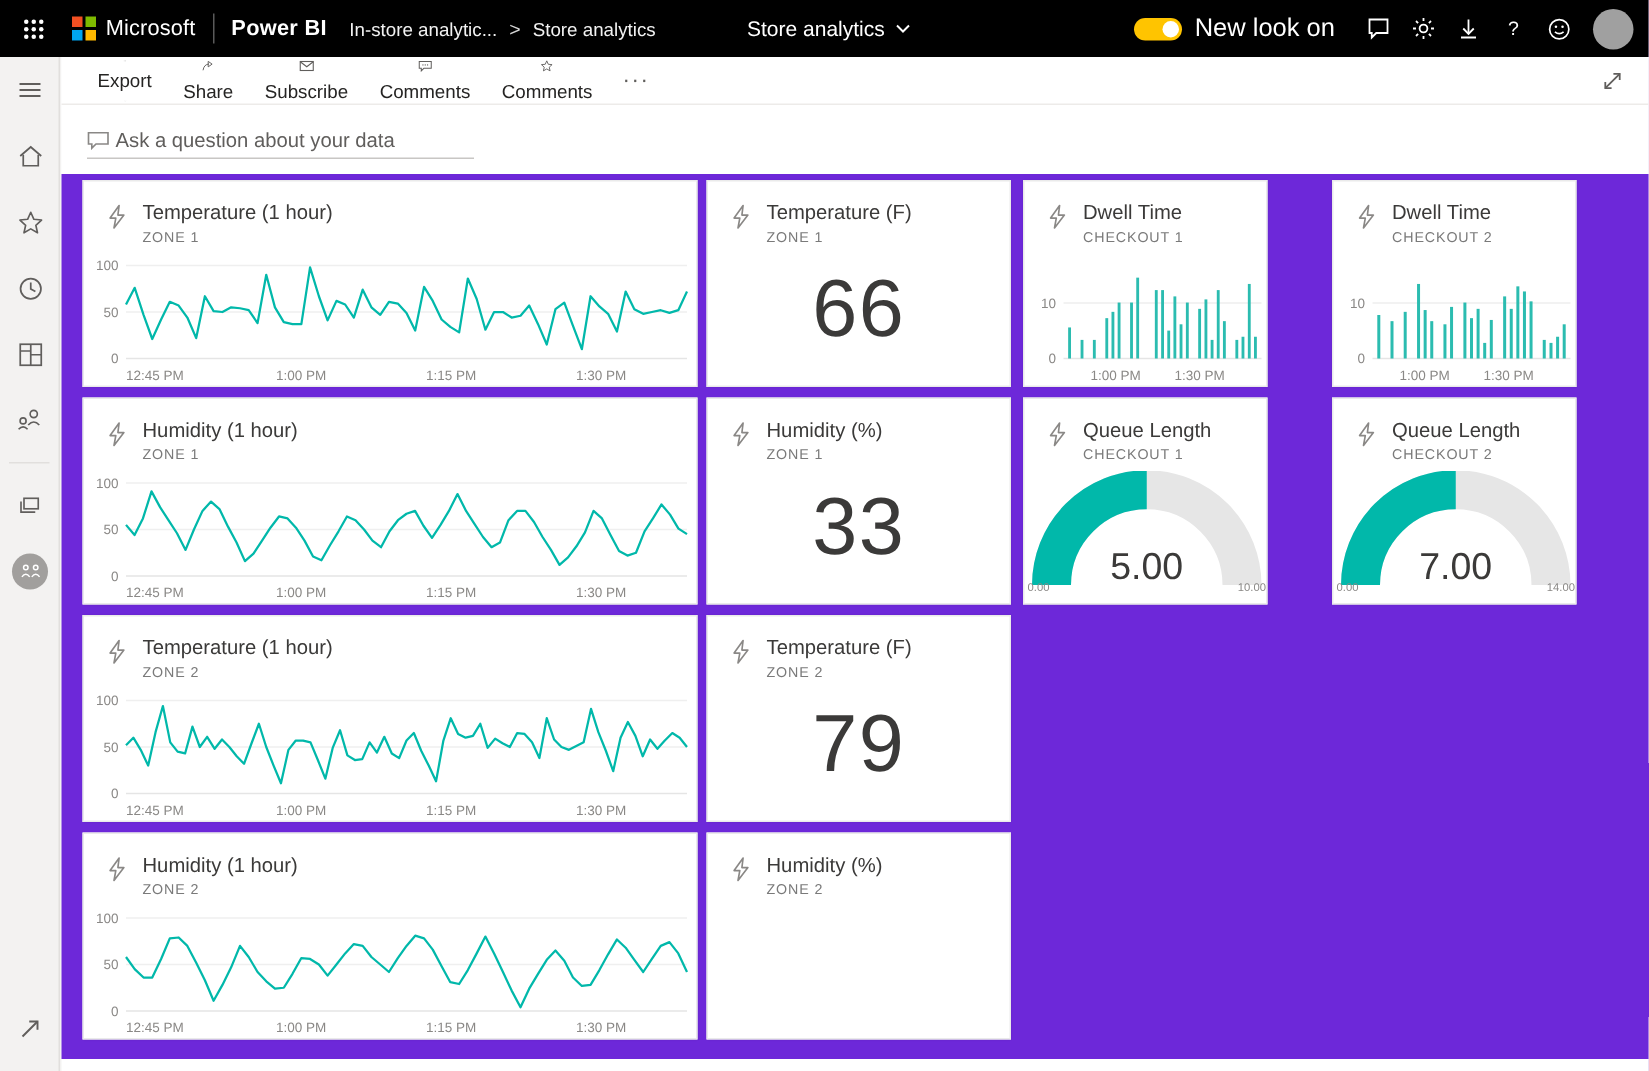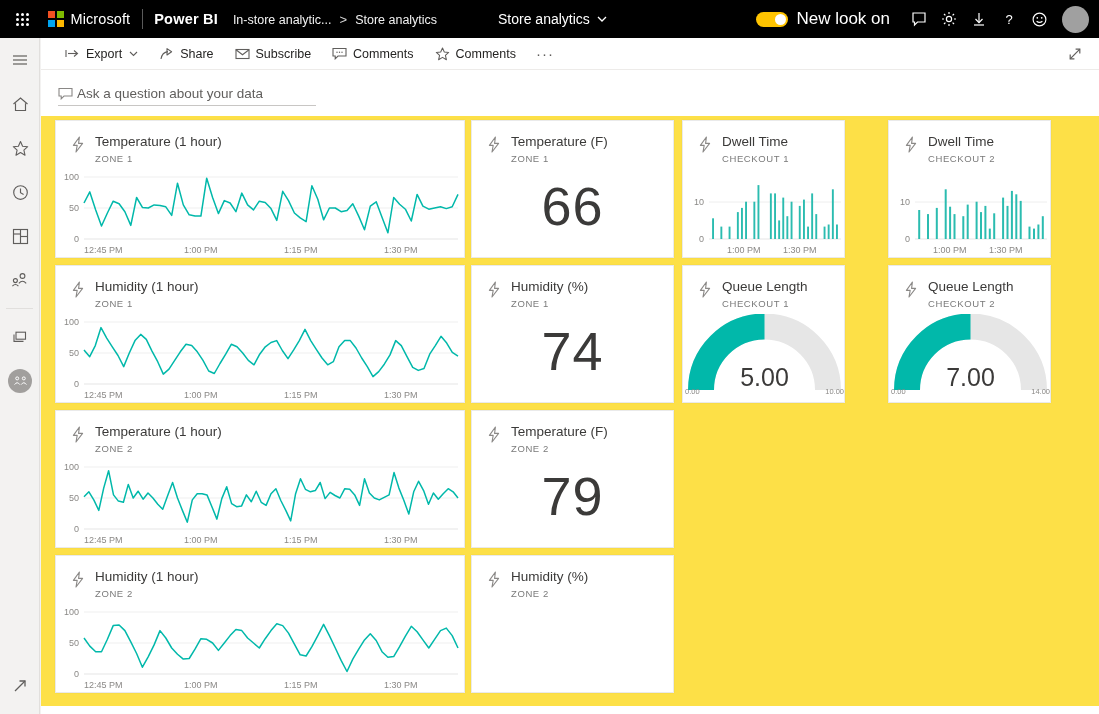--- a/index.html
+++ b/index.html
@@ -65,34 +65,34 @@
   
   .content { position: absolute; left: 41px; top: 38px; width: 1058px; height: 676px; background: #ffffff; }
 
   .cmdbar {
     height: 32px; display: flex; align-items: center;
     padding-left: 14px; gap: 1px;
     border-bottom: 1px solid #edebe9;
     background: #ffffff;
   }
   .cmd { display: flex; align-items: center; gap: 6px; padding: 0 10px; height: 28px;
-         font-size: 12.5px; color: #252423; cursor: pointer; }
+         font-size: 12.5px; color: #252423; cursor: pointer; flex-direction: column; }
   .cmd .caret { font-size: 8px; color: #605e5c; margin-left: 1px; }
   .cmd-ellipsis { padding: 0 9px; font-size: 15px; color: #605e5c; cursor: pointer; letter-spacing: 1px; line-height: 10px; }
   .cmd-right { margin-left: auto; display: flex; align-items: center; padding-right: 10px; }
   .fullscreen-btn { width: 28px; height: 28px; display: flex; align-items: center; justify-content: center; cursor: pointer; color: #605e5c; }
 
   
   .qna { padding: 16px 0 10px 17px; background: #ffffff; }
   .qna-inner { display: inline-flex; align-items: center; gap: 4px;
     border-bottom: 1px solid #c8c6c4; padding-bottom: 4px; width: 258px; }
   .qna-text { font-size: 13.5px; color: #605e5c; }
 
   
-  .canvas { position: relative; height: 590px; background: #fde047; }
+  .canvas { position: relative; height: 590px; background: #6d28d9; }
   .tile {
     position: absolute; background: #ffffff;
     border: 1px solid #eaeaea;
     box-shadow: 0 0.3px 1.2px rgba(0,0,0,0.09);
   }
   .tile-head { display: flex; gap: 9px; padding: 13px 0 0 14px; align-items: flex-start; }
   .bolt { flex: none; margin-top: 2px; }
   .tile-title { font-size: 13.5px; color: #3b3a39; line-height: 1.25; }
   .tile-sub { font-size: 9.5px; color: #7a7a7a; letter-spacing: .6px; margin-top: 2px; }
   .tile-body { position: absolute; left: 0; right: 0; bottom: 0; top: 48px; }
@@ -520,21 +520,21 @@
       <div class="tile-head">
         <svg class="bolt" width="16" height="17" viewBox="0 0 16 17">
           <path d="M9.4 1 L3.4 9.4 H7.2 L6 16 L12.6 7.4 H8.6 Z" fill="none" stroke="#8a8886" stroke-width="1.1" stroke-linejoin="round"></path>
         </svg>
         <div>
           <div class="tile-title">Humidity (%)</div>
           <div class="tile-sub">ZONE 1</div>
         </div>
       </div>
       <div class="tile-body">
-        <div class="bignum">74</div>
+        <div class="bignum">33</div>
       </div>
     </div>
 
     <div class="tile" style="left:641px; top:149px; width:163px; height:138px;">
       <div class="tile-head">
         <svg class="bolt" width="16" height="17" viewBox="0 0 16 17">
           <path d="M9.4 1 L3.4 9.4 H7.2 L6 16 L12.6 7.4 H8.6 Z" fill="none" stroke="#8a8886" stroke-width="1.1" stroke-linejoin="round"></path>
         </svg>
         <div>
           <div class="tile-title">Queue Length</div>

